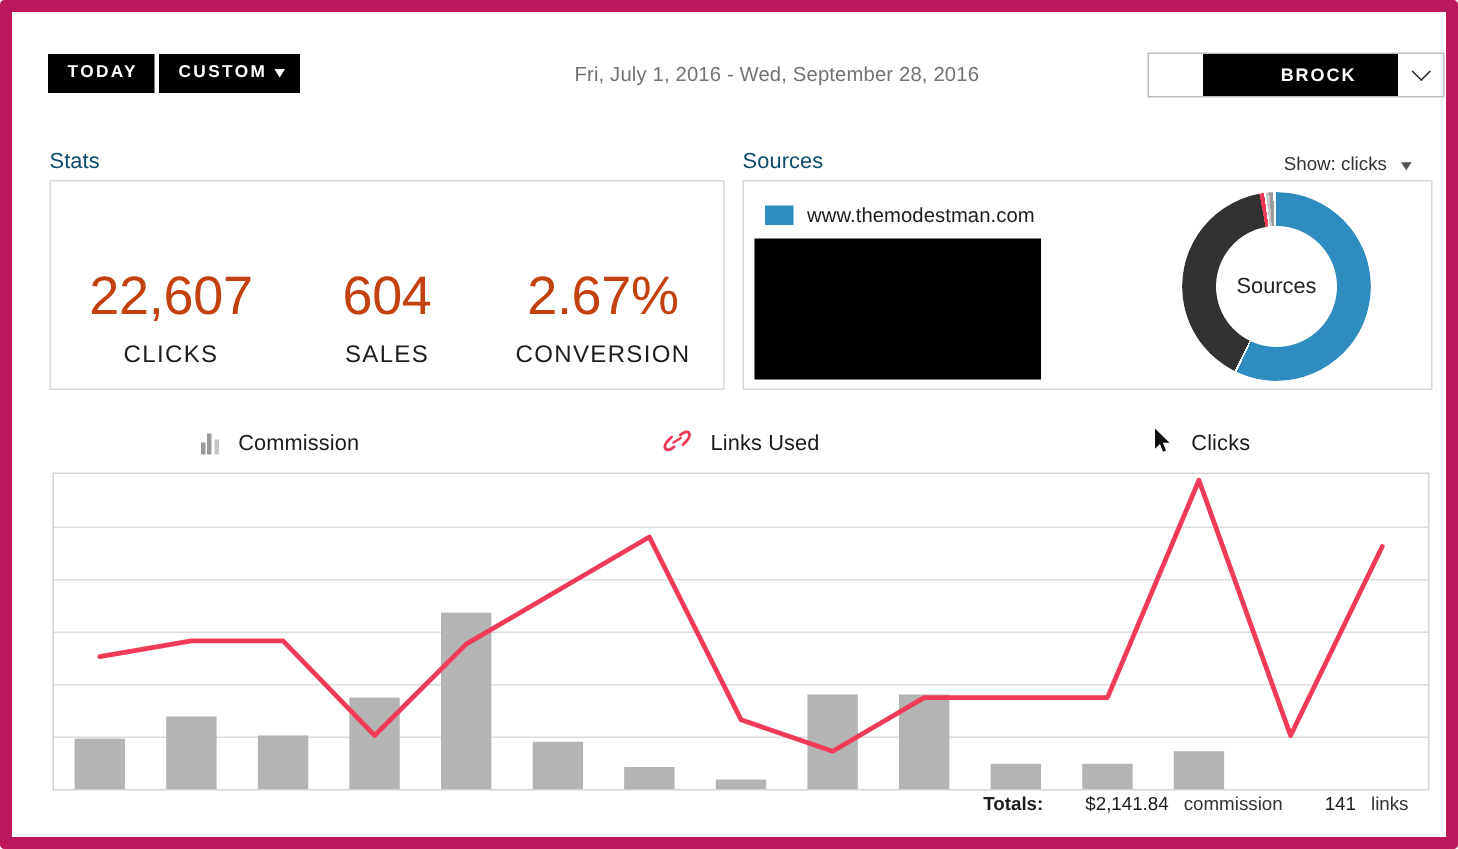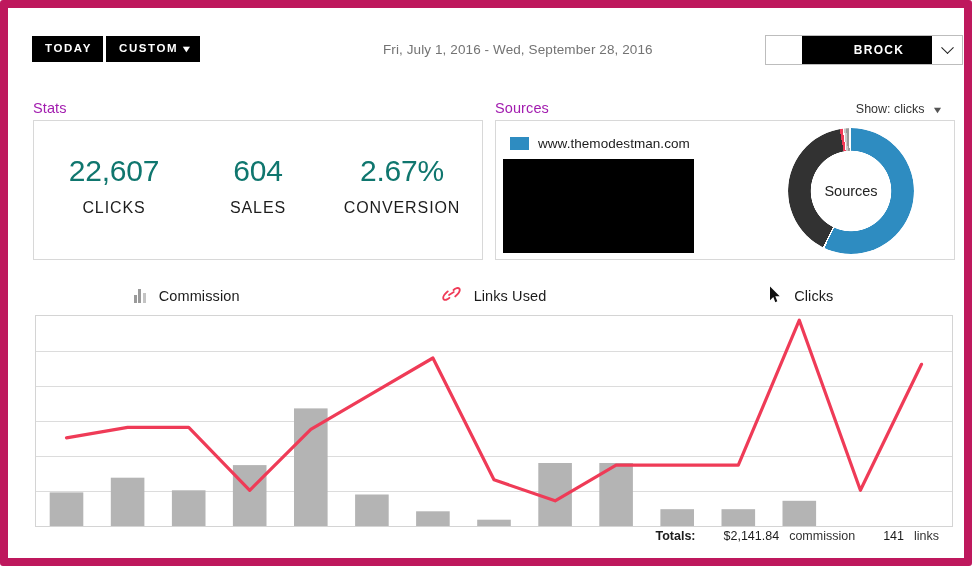--- a/index.html
+++ b/index.html
@@ -97,21 +97,21 @@
     width: 9px; height: 9px;
     border-right: 1.6px solid currentColor;
     border-bottom: 1.6px solid currentColor;
     transform: rotate(45deg) translate(-2px,-2px);
   }
 
   
   .sec-label {
     position: absolute;
     font-size: 14.5px;
-    color: #a21caf;
+    color: #0c4a6e;
     letter-spacing: 0.1px;
   }
   #stats-label { left: 25px; top: 92px; }
   #sources-label { left: 487px; top: 92px; }
   .show-filter {
     position: absolute;
     right: 22px; top: 94px;
     font-size: 12.5px;
     color: #333333;
     cursor: pointer;
@@ -138,24 +138,25 @@
     display: flex;
     align-items: flex-start;
     height: 100%;
     padding: 34px 8px 0 8px;
   }
   .stat {
     flex: 1;
     text-align: center;
   }
   .stat .val {
-    font-size: 30px;
-    color: #0f766e;
+    font-size: 36px;
+    color: #c2410c;
     line-height: 1.05;
     letter-spacing: -0.2px;
+    margin-top: 23px;
   }
   .stat .cap {
     margin-top: 12px;
     font-size: 16px;
     color: #1c1c1c;
     letter-spacing: 0.9px;
   }
 
   
   .src-legend {

